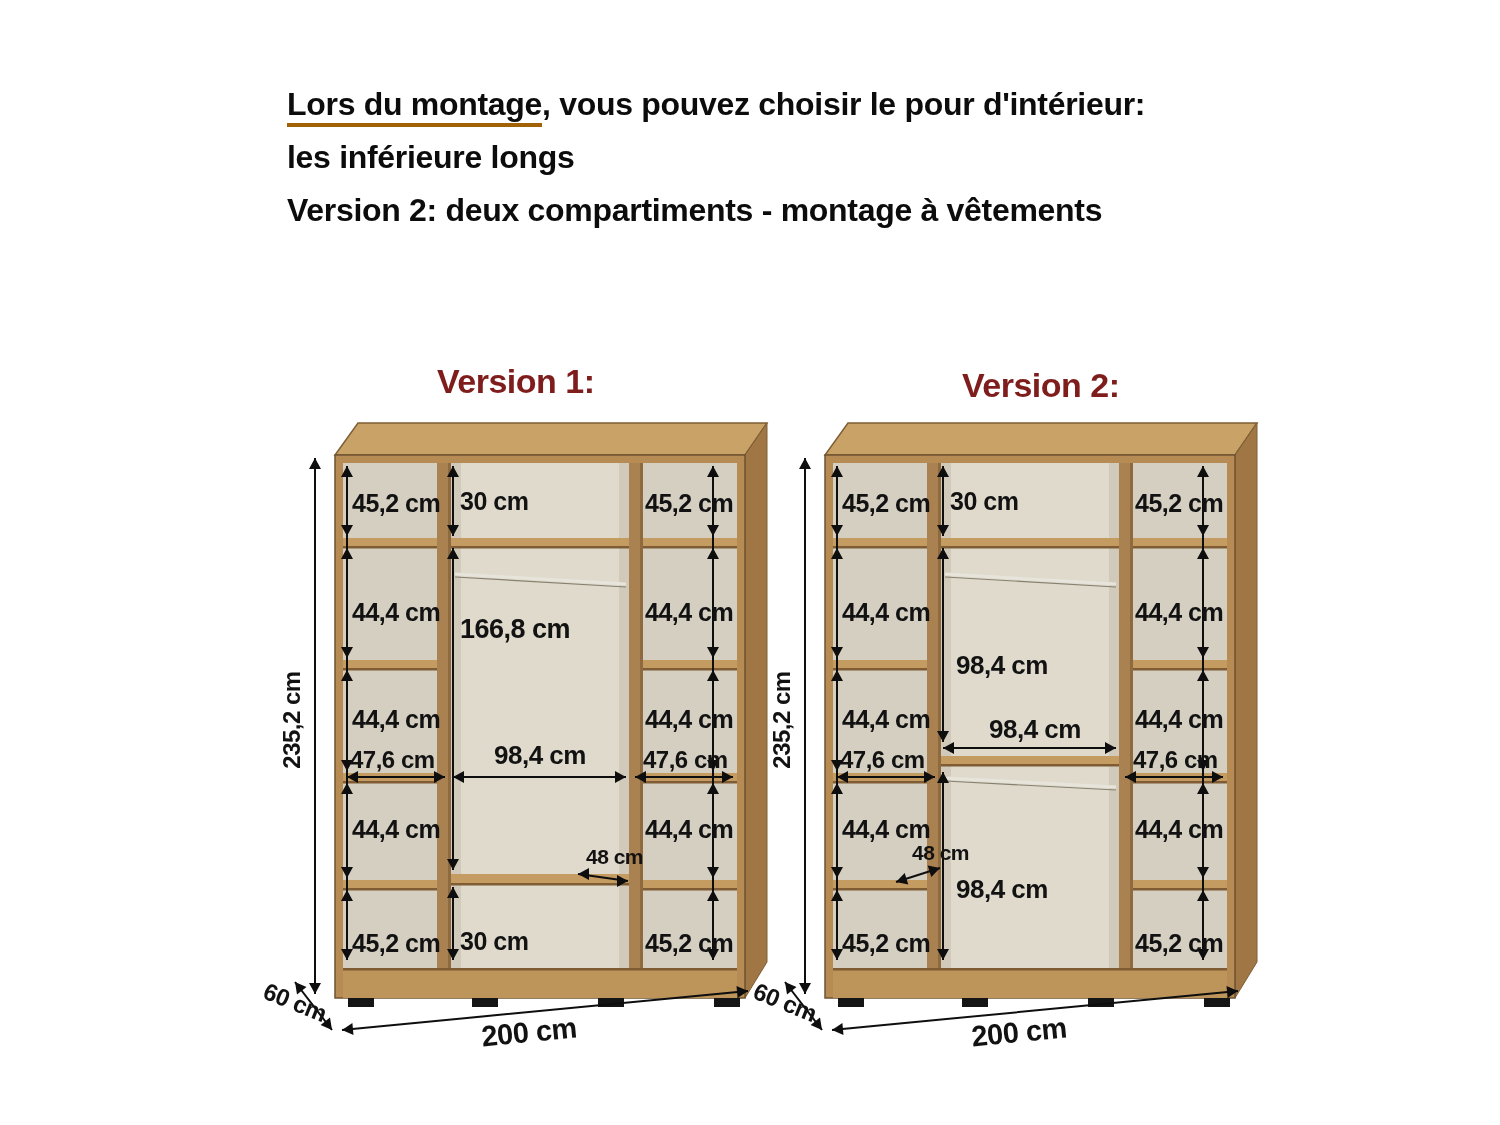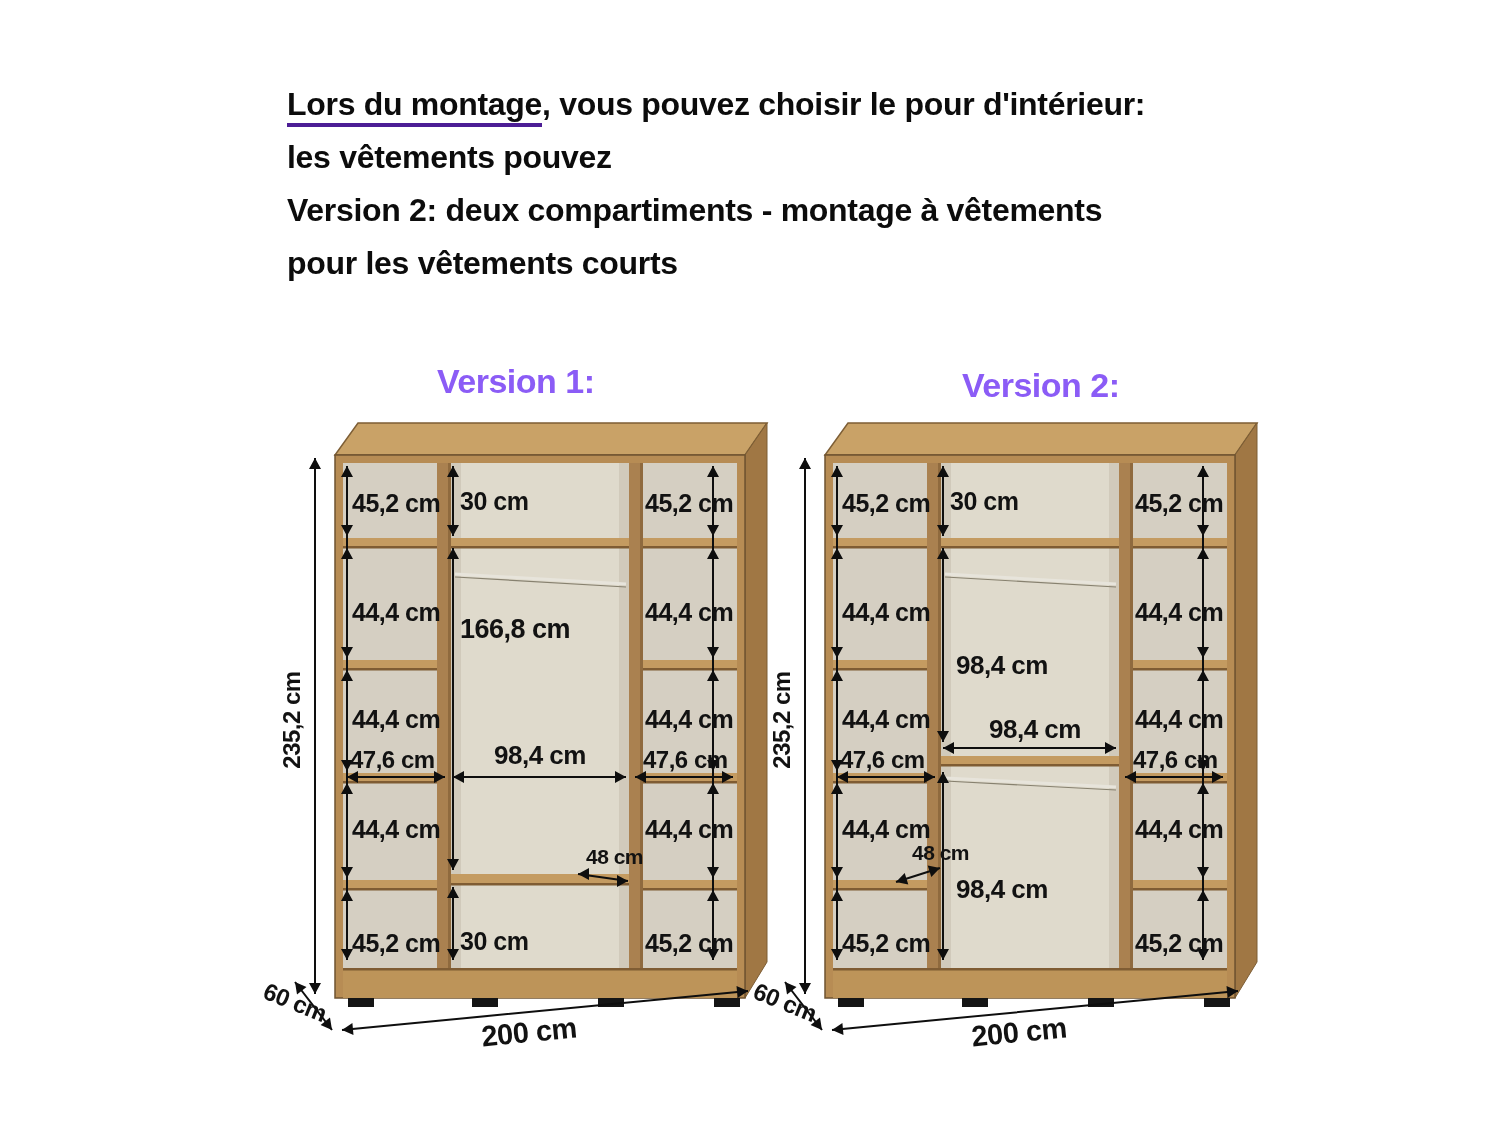--- a/index.html
+++ b/index.html
@@ -6,23 +6,23 @@
   body{
     width:1500px;height:1125px;position:relative;overflow:hidden;
     background:#ffffff;
     font-family:"Liberation Sans", sans-serif;
     color:#0c0c0c;
   }
   .header{
     position:absolute;left:287px;top:78px;width:990px;
     font-size:32px;font-weight:bold;line-height:53px;letter-spacing:-0.3px;
   }
-  .header .uline{border-bottom:4px solid #4c1d95;padding-bottom:1px;}
+  .header .uline{border-bottom:4px solid #a16207;padding-bottom:1px;}
   .vtitle{
-    position:absolute;font-size:34px;font-weight:bold;letter-spacing:-0.5px;color:#8b5cf6;
+    position:absolute;font-size:34px;font-weight:bold;letter-spacing:-0.5px;color:#7f1d1d;
   }
   svg{position:absolute;}
   svg text{
     font-family:"Liberation Sans", sans-serif;
     font-weight:bold;fill:#121212;letter-spacing:-0.5px;
   }
   .wood-top{fill:#c9a267;stroke:#7d5e35;stroke-width:1.5;}
   .wood-side{fill:#a07744;stroke:#7d5e35;stroke-width:1;}
   .wood-front{fill:#b78c54;stroke:#6f5330;stroke-width:1.5;}
   .back{fill:#d5cfc2;}
@@ -37,23 +37,22 @@
   .rod-hi{stroke:#e7e4db;stroke-width:3;fill:none;}
   .rod-lo{stroke:#87816f;stroke-width:1.2;fill:none;}
   .dim-line{stroke:#0e0e0e;stroke-width:2;fill:none;}
   .dim-head{fill:#0e0e0e;stroke:none;}
 </style>
 </head>
 <body>
 
 <div class="header">
   <div><span class="uline">Lors du montage</span><span>, vous pouvez choisir le pour d'intérieur:</span></div>
-  <div>les vêtements pouvez</div>
+  <div>les inférieure longs</div>
   <div>Version 2: deux compartiments - montage à vêtements</div>
-  <div>pour les vêtements courts</div>
 </div>
 
 <div class="vtitle" style="left:437px;top:362px">Version 1:</div>
 <div class="vtitle" style="left:962px;top:366px">Version 2:</div>
 
 <svg style="left:250px;top:390px" width="530" height="700" viewBox="-40 0 530 700">
   <g>
     <polygon class="wood-top" points="45,65 455,65 477,33 68,33"></polygon>
     <polygon class="wood-side" points="455,65 477,33 477,572 455,608"></polygon>
     <rect class="wood-front" x="45" y="65" width="410" height="543"></rect>

